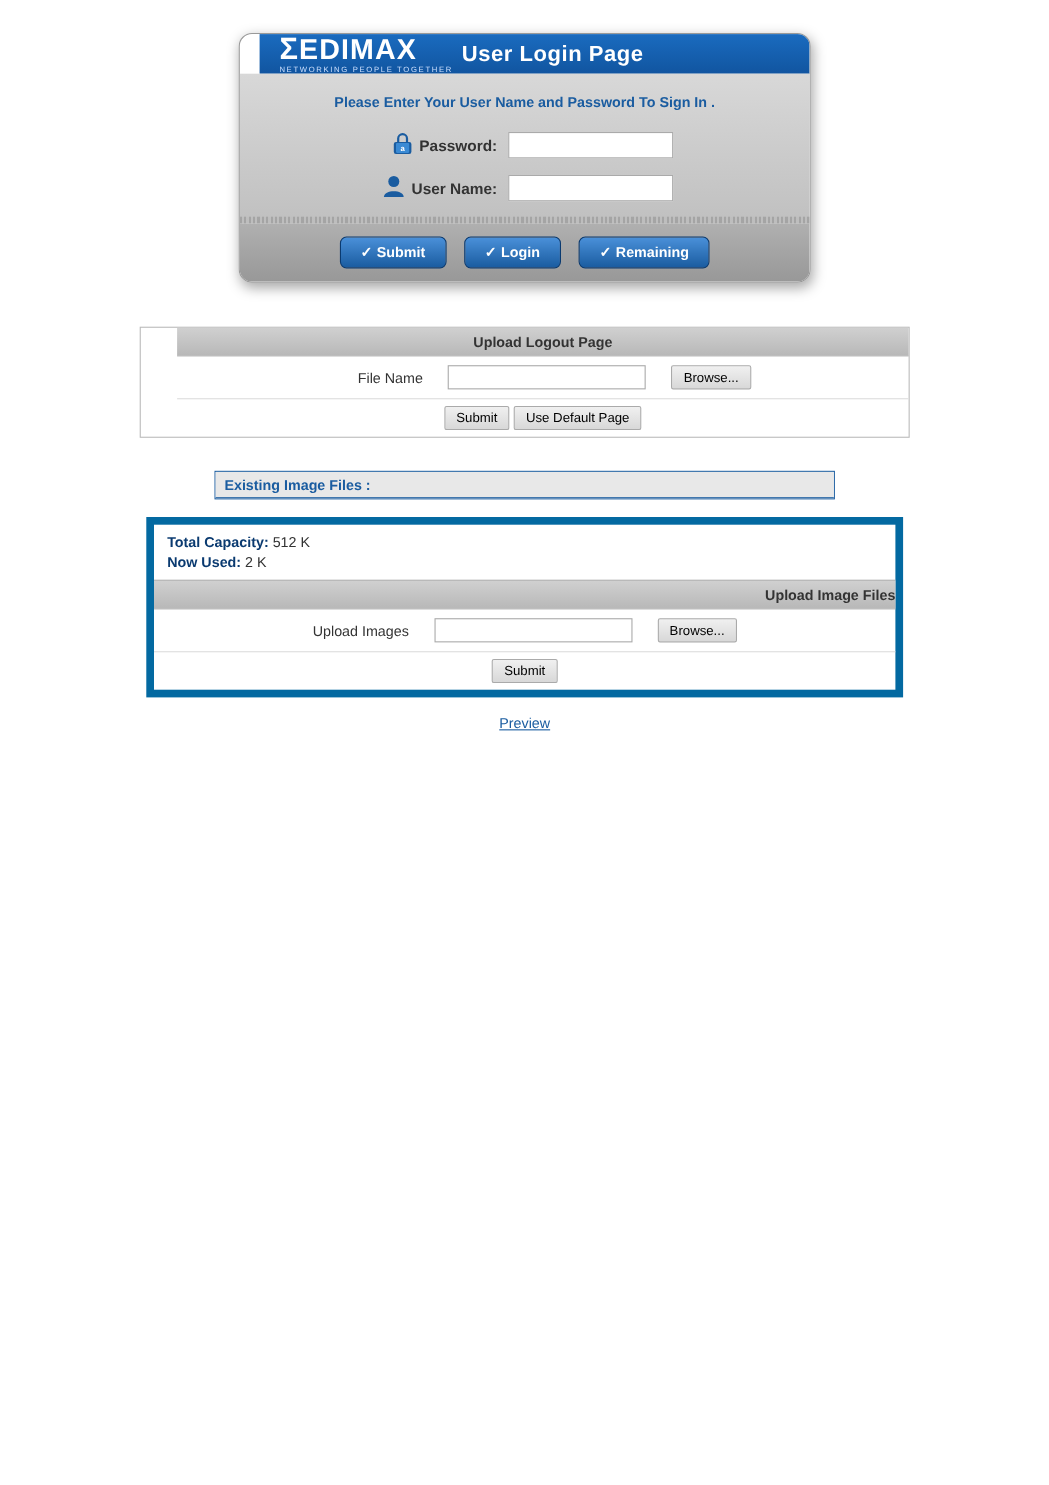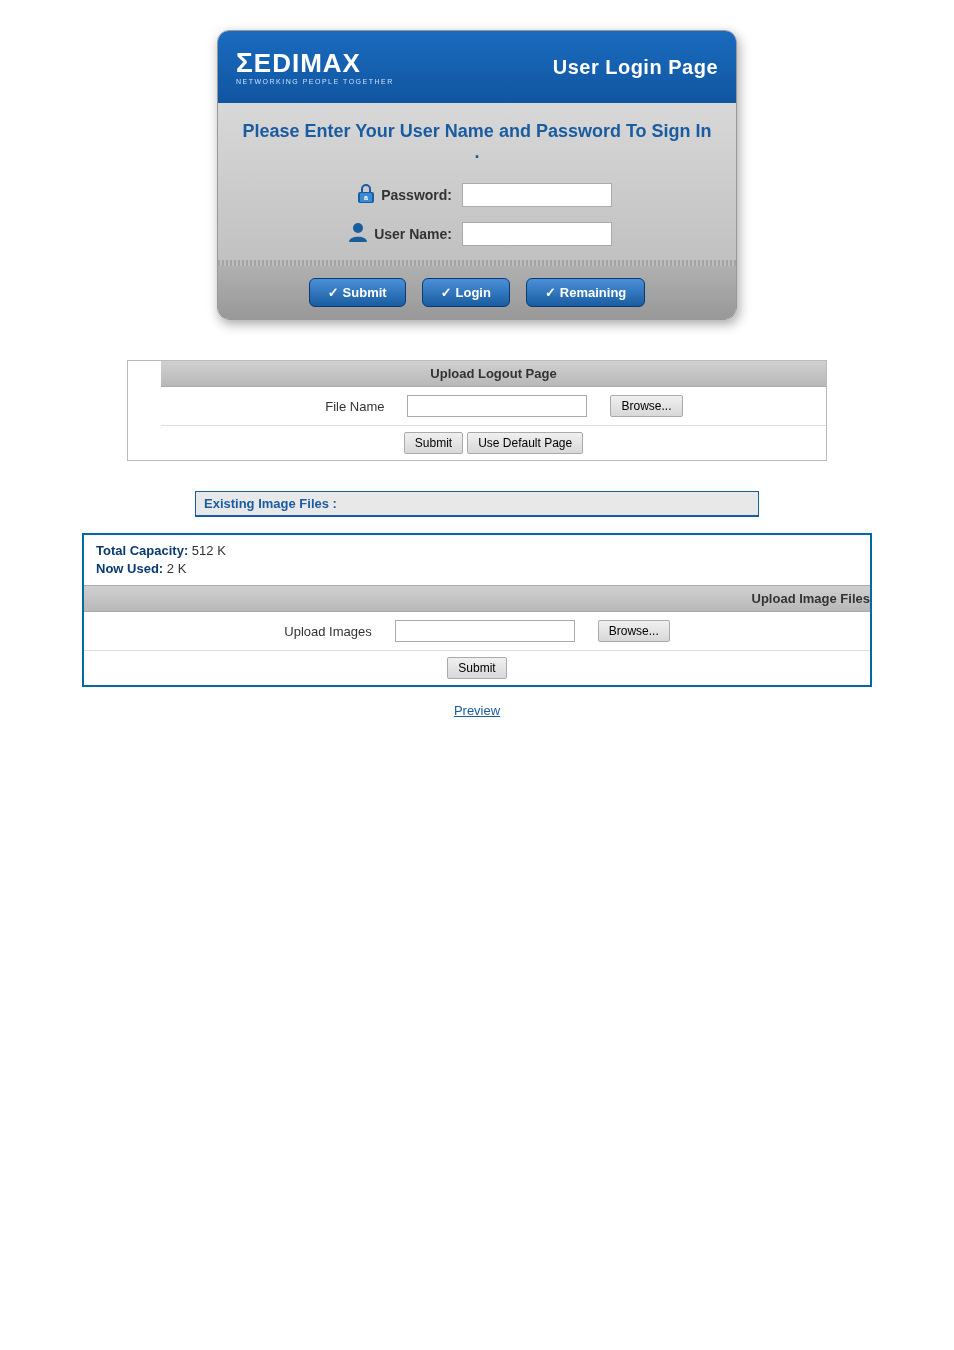--- a/index.html
+++ b/index.html
@@ -19,22 +19,23 @@
       border-radius: 12px;
       overflow: hidden;
       box-shadow: 2px 4px 12px rgba(0,0,0,0.35);
       border: 1px solid #999;
     }
 
     .login-header {
       background: linear-gradient(to bottom, #1a6bbf, #1155a0);
       display: flex;
       align-items: center;
-      padding: 18px 18px;
+      padding: 0 18px;
       gap: 8px;
+      margin-left: 18px;
     }
 
     .logo-area {
       display: flex;
       flex-direction: column;
       align-items: flex-start;
     }
 
     .logo-sigma {
       font-size: 26px;
@@ -50,21 +51,21 @@
     .logo-subtitle {
       font-size: 7px;
       color: #cce0ff;
       letter-spacing: 1.5px;
       text-transform: uppercase;
       margin-top: 1px;
     }
 
     .login-title {
       flex: 1;
-      text-align: right;
+      text-align: left;
       font-size: 20px;
       font-weight: bold;
       color: #ffffff;
       letter-spacing: 0.5px;
     }
 
     .login-body {
       background: linear-gradient(to bottom, #d8d8d8, #c0c0c0);
       padding: 18px 24px 0 24px;
     }
@@ -74,21 +75,21 @@
       font-weight: bold;
       color: #1a5ca0;
       font-size: 14px;
       margin-bottom: 6px;
     }
 
     .instruction-text {
       text-align: center;
       font-weight: bold;
       color: #1a5ca0;
-      font-size: 18px;
+      font-size: 13px;
       margin-bottom: 20px;
     }
 
     .form-row {
       display: flex;
       align-items: center;
       justify-content: center;
       margin-bottom: 14px;
       gap: 10px;
     }
@@ -225,23 +226,23 @@
       background: #e8e8e8;
       border-bottom: 1px solid #1a5ca0;
       padding: 4px 8px;
       font-weight: bold;
       color: #1a5ca0;
       font-size: 13px;
     }
 
     
     .capacity-section {
-      width: 790px;
+      width: 688px;
       margin: 0 auto 0 auto;
-      border: 2px solid #0369a1;
+      border: 7px solid #0369a1;
     }
 
     .capacity-info {
       padding: 8px 12px 6px 12px;
     }
 
     .capacity-text {
       font-size: 13px;
       color: #333;
       margin-bottom: 3px;

